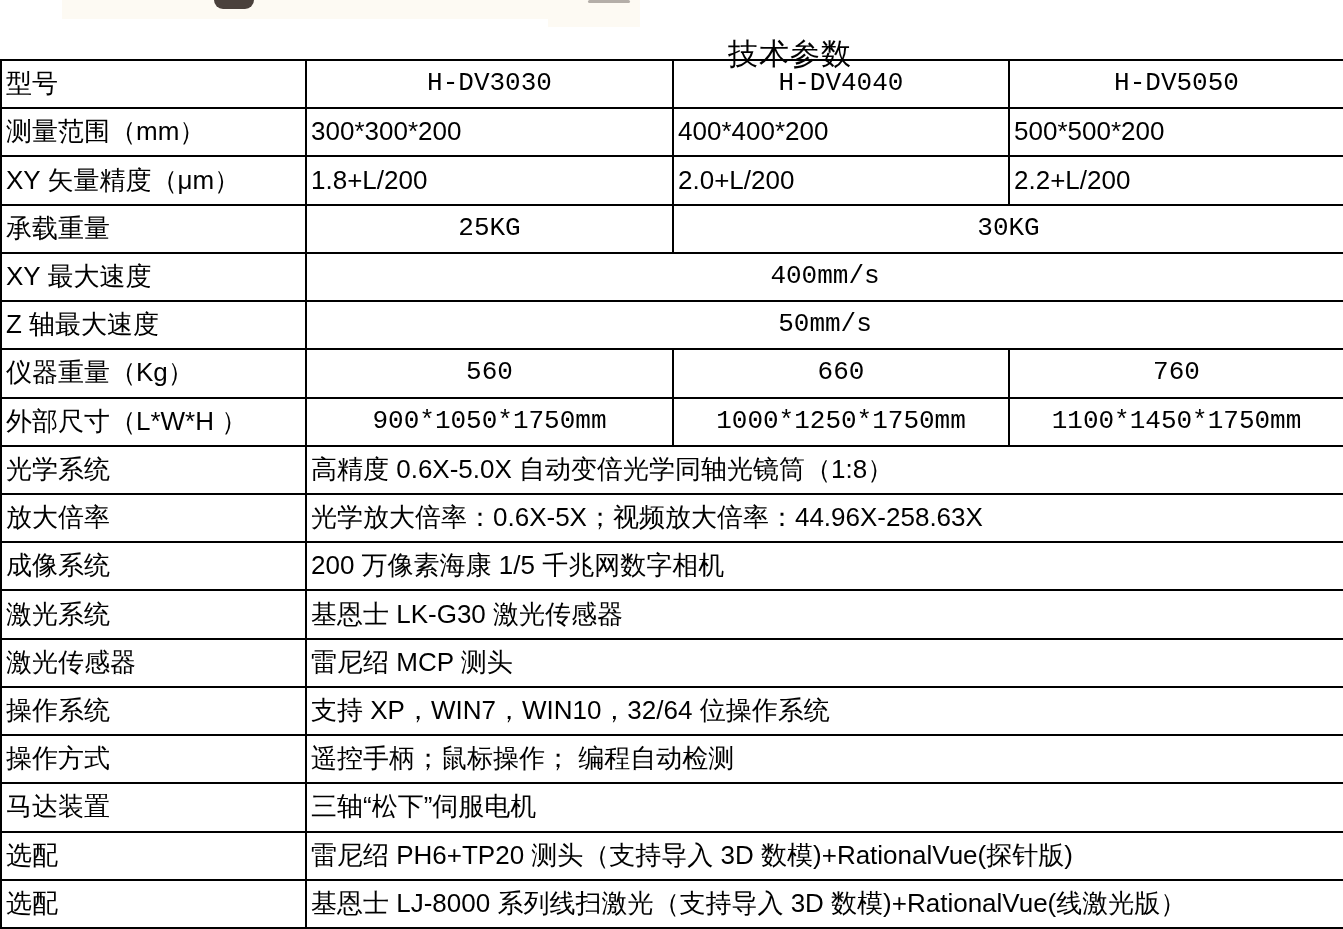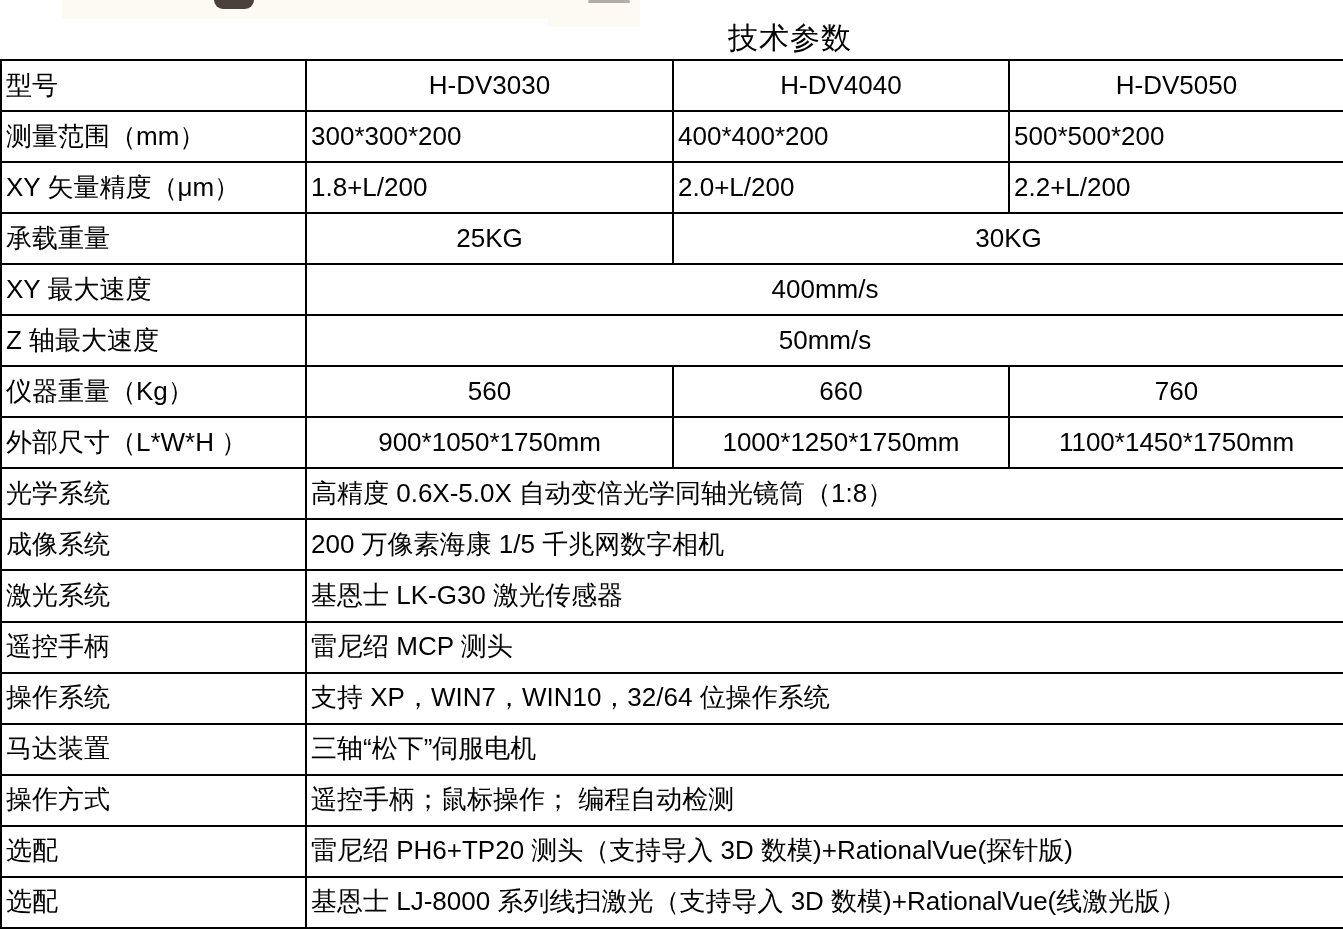--- a/index.html
+++ b/index.html
@@ -12,39 +12,39 @@
   .top-fragment{position:absolute;top:0;left:62px;width:578px;height:19px;}
   .cream-band{position:absolute;top:0;left:0;width:578px;height:19px;background:#fdfaf3;}
   .cream-tab{position:absolute;top:0;left:486px;width:92px;height:27px;background:#fdfaf3;}
   .logo-bottom{
     position:absolute;top:0;left:152px;width:40px;height:9px;
     background:#4a413c;border-radius:0 0 20px 20px;
   }
   .smudge{position:absolute;top:0;left:526px;width:42px;height:3px;background:#5a524d;opacity:.45;border-radius:2px;}
   
   .page-title{
-    position:absolute;top:20px;left:655px;width:270px;height:36px;
+    position:absolute;top:36px;left:655px;width:270px;height:36px;
     text-align:center;font-size:30px;line-height:36px;font-weight:500;
     letter-spacing:1px;white-space:nowrap;
   }
   
   table.spec{
     position:absolute;top:59px;left:0;
     width:1343px;height:870px;
     border-collapse:collapse;table-layout:fixed;
   }
   table.spec td{
     border:2px solid #000;
     font-size:26px;line-height:1.15;
     padding:8px 4px;vertical-align:middle;
     white-space:nowrap;overflow:hidden;
   }
   td.label-cell{text-align:left;padding-left:7px;}
   td.val-left{text-align:left;padding-left:12px;}
-  td.val-center{text-align:center;}
+  td.val-center{text-align:center;font-family:Liberation Mono, monospace;}
 </style>
 </head>
 <body>
 
 <div class="top-fragment">
   <div class="cream-band"></div>
   <div class="cream-tab"></div>
   <div class="logo-bottom"></div>
   <div class="smudge"></div>
 </div>
@@ -100,42 +100,46 @@
         <td class="label-cell">外部尺寸（L*W*H ）</td>
         <td colspan="1" class="val-center">900*1050*1750mm</td>
         <td colspan="1" class="val-center">1000*1250*1750mm</td>
         <td colspan="1" class="val-center">1100*1450*1750mm</td>
       </tr>
       <tr>
         <td class="label-cell">光学系统</td>
         <td colspan="3" class="val-left">高精度 0.6X-5.0X 自动变倍光学同轴光镜筒（1:8）</td>
       </tr>
       <tr>
+        <td class="label-cell">放大倍率</td>
+        <td colspan="3" class="val-left">光学放大倍率：0.6X-5X；视频放大倍率：44.96X-258.63X</td>
+      </tr>
+      <tr>
         <td class="label-cell">成像系统</td>
         <td colspan="3" class="val-left">200 万像素海康 1/5 千兆网数字相机</td>
       </tr>
       <tr>
         <td class="label-cell">激光系统</td>
         <td colspan="3" class="val-left">基恩士 LK-G30 激光传感器</td>
       </tr>
       <tr>
-        <td class="label-cell">遥控手柄</td>
+        <td class="label-cell">激光传感器</td>
         <td colspan="3" class="val-left">雷尼绍 MCP 测头</td>
       </tr>
       <tr>
         <td class="label-cell">操作系统</td>
         <td colspan="3" class="val-left">支持 XP，WIN7，WIN10，32/64 位操作系统</td>
       </tr>
       <tr>
+        <td class="label-cell">操作方式</td>
+        <td colspan="3" class="val-left">遥控手柄；鼠标操作； 编程自动检测</td>
+      </tr>
+      <tr>
         <td class="label-cell">马达装置</td>
         <td colspan="3" class="val-left">三轴“松下”伺服电机</td>
-      </tr>
-      <tr>
-        <td class="label-cell">操作方式</td>
-        <td colspan="3" class="val-left">遥控手柄；鼠标操作； 编程自动检测</td>
       </tr>
       <tr>
         <td class="label-cell">选配</td>
         <td colspan="3" class="val-left">雷尼绍 PH6+TP20 测头（支持导入 3D 数模)+RationalVue(探针版)</td>
       </tr>
       <tr>
         <td class="label-cell">选配</td>
         <td colspan="3" class="val-left">基恩士 LJ-8000 系列线扫激光（支持导入 3D 数模)+RationalVue(线激光版）</td>
       </tr>
     </tbody>

